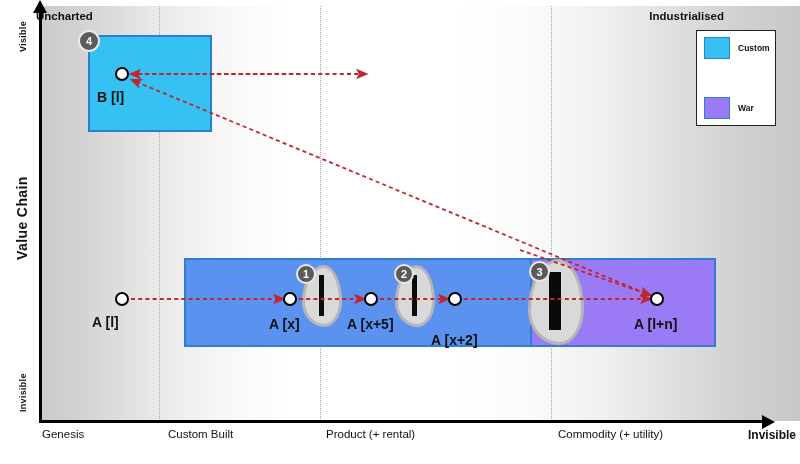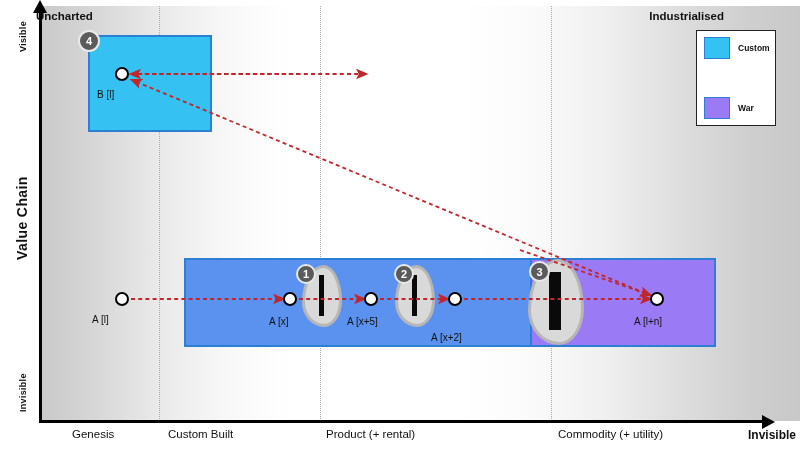--- a/index.html
+++ b/index.html
@@ -60,21 +60,21 @@
   .lbl-visible{ left:18px; top:52px; font-size:9px; font-weight:bold; letter-spacing:.3px;}
   .lbl-invisible{ left:18px; top:412px; font-size:9px; font-weight:bold; letter-spacing:.3px;}
   .lbl-valuechain{ left:14px; top:260px; font-size:14px; font-weight:bold; letter-spacing:.4px;}
   .x-tick-label{
     position:absolute;
     top:428px;
     font-size:11.5px;
     color:#111;
     white-space:nowrap;
   }
-  .x-tick-label.plain{font-style:normal;margin-left:30px;}
+  .x-tick-label.plain{font-style:normal;}
   .lbl-evolution{
     position:absolute;
     right:4px;top:428px;
     font-size:12px;font-weight:bold;color:#111;
     white-space:nowrap;
   }
   
   .gridline{
     position:absolute;
     top:6px;
@@ -130,22 +130,22 @@
     position:absolute;
     width:14px;height:14px;
     border-radius:50%;
     background:#ffffff;
     border:2px solid #000;
     box-sizing:border-box;
     z-index:7;
   }
   .node-label{
     position:absolute;
-    font-size:10px;
-    font-weight:normal;
+    font-size:14px;
+    font-weight:bold;
     color:#111;
     white-space:nowrap;
     z-index:7;
   }
   
   .barrier-blob{
     position:absolute;
     background:#d9d9d9;
     border:3px solid #b6b6b6;
     box-sizing:border-box;

